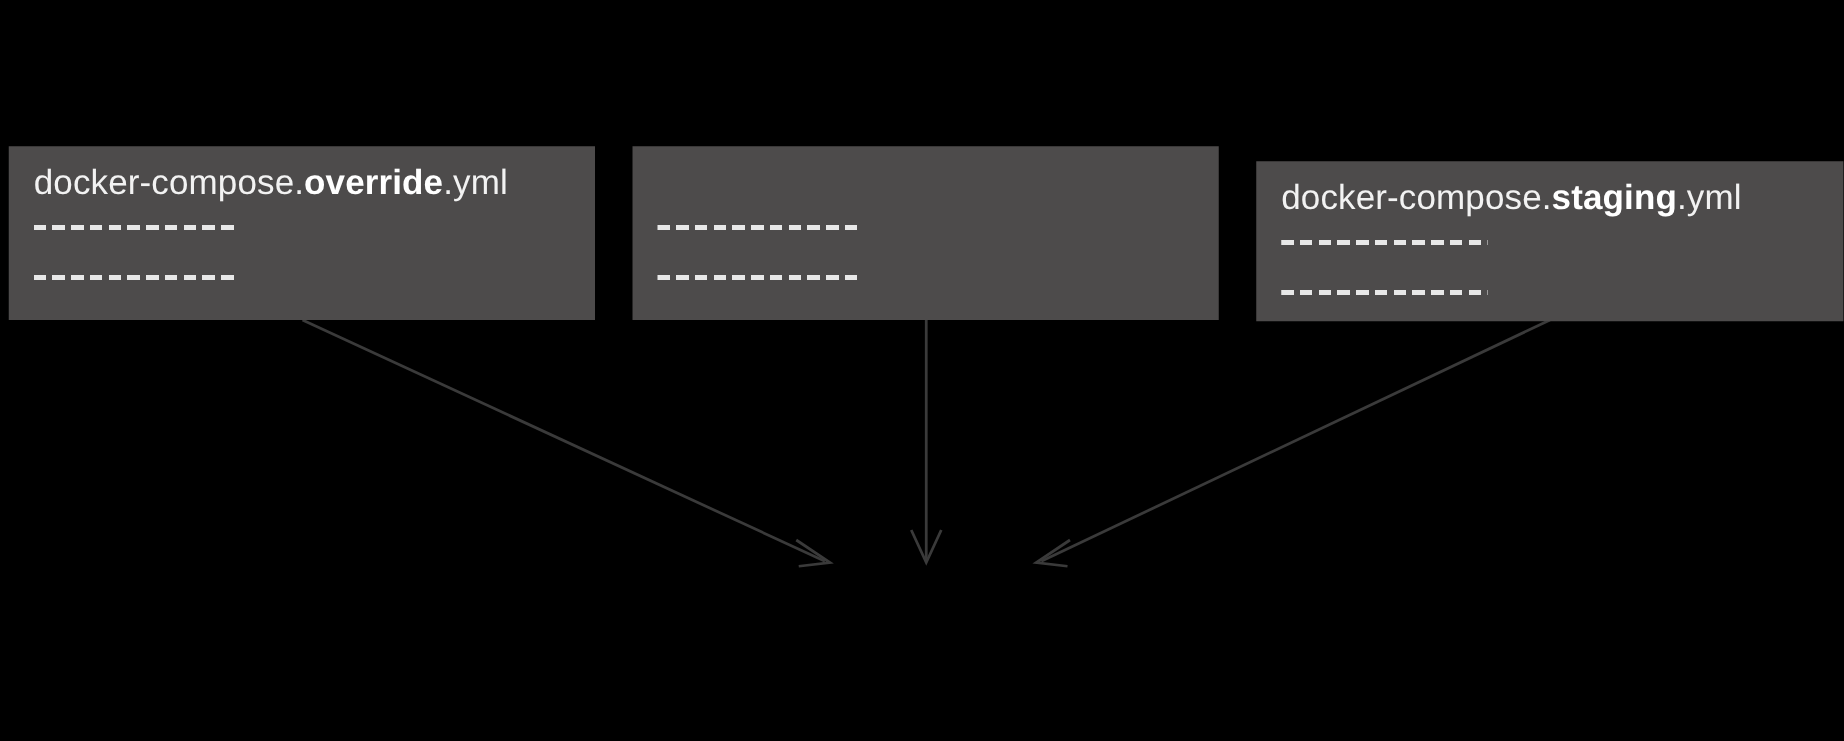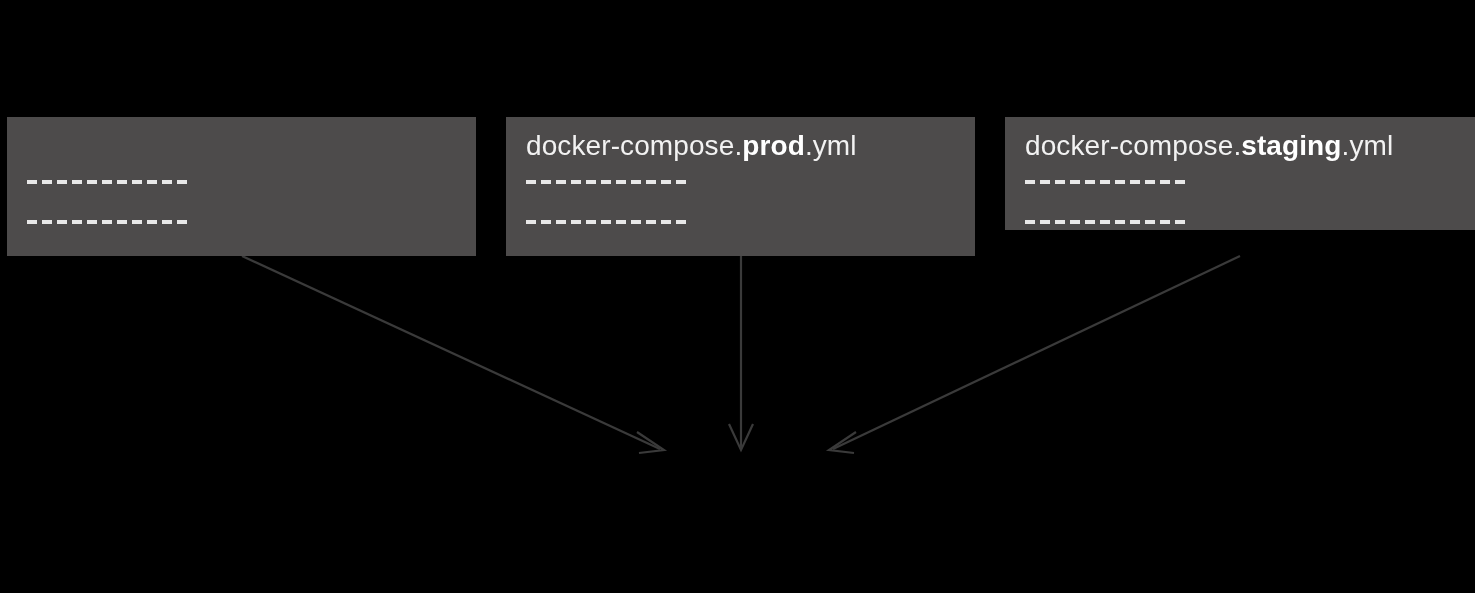--- a/index.html
+++ b/index.html
@@ -57,21 +57,21 @@
       #e8e8e8 0px, #e8e8e8 10px,
       rgba(0,0,0,0) 10px, rgba(0,0,0,0) 15px
     );
   }
   .dash-1 { top: 63px; width: 165px; }
   .dash-2 { top: 103px; width: 165px; }
 
   
   #box-override { left: 7px;    top: 117px; width: 469px; height: 139px; }
   #box-prod     { left: 506px;  top: 117px; width: 469px; height: 139px; }
-  #box-staging  { left: 1005px; top: 117px; width: 470px; height: 113px; }
+  #box-staging  { left: 1005px; top: 129px; width: 470px; height: 128px; }
   #box-base     { left: 507px;  top: 446px; width: 468px; height: 137px; }
 </style>
 </head>
 <body>
 
 <div id="canvas">
 
   <svg class="arrow-layer" viewBox="0 0 1475 593" width="1475" height="593">
     <g stroke="#3a3a3a" stroke-width="2.2" fill="none" stroke-linecap="butt">
 
@@ -86,26 +86,26 @@
       </g>
 
       <g>
         <line x1="1240" y1="256" x2="833" y2="449"></line>
         <polyline points="856,432 829,450 854,453" stroke-linejoin="miter"></polyline>
       </g>
     </g>
   </svg>
 
   <div class="node-box" id="box-override">
+    <div class="node-title"><span>docker-compose.</span><span class="em">override</span><span>.yml</span></div>
     <div class="dash-line dash-1"></div>
     <div class="dash-line dash-2"></div>
   </div>
 
   <div class="node-box" id="box-prod">
-    <div class="node-title"><span>docker-compose.</span><span class="em">prod</span><span>.yml</span></div>
     <div class="dash-line dash-1"></div>
     <div class="dash-line dash-2"></div>
   </div>
 
   <div class="node-box" id="box-staging">
     <div class="node-title"><span>docker-compose.</span><span class="em">staging</span><span>.yml</span></div>
     <div class="dash-line dash-1"></div>
     <div class="dash-line dash-2"></div>
   </div>
 

